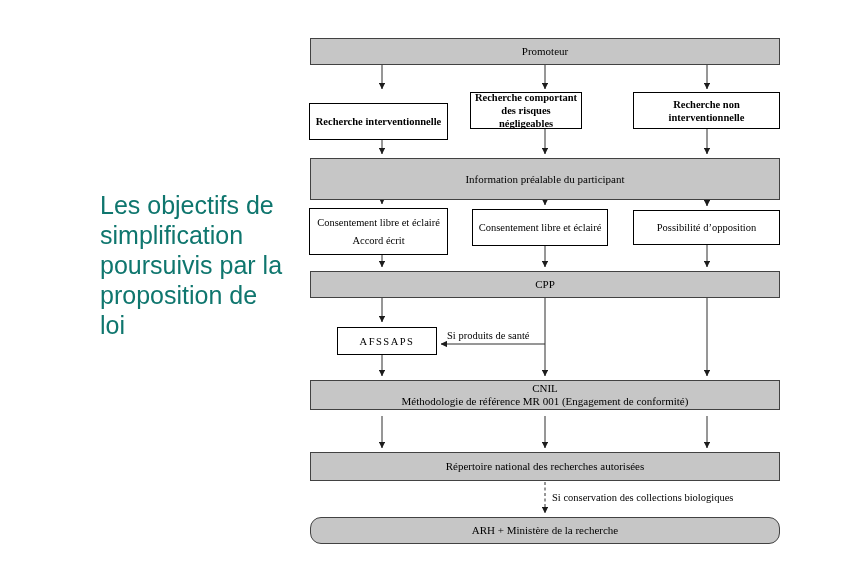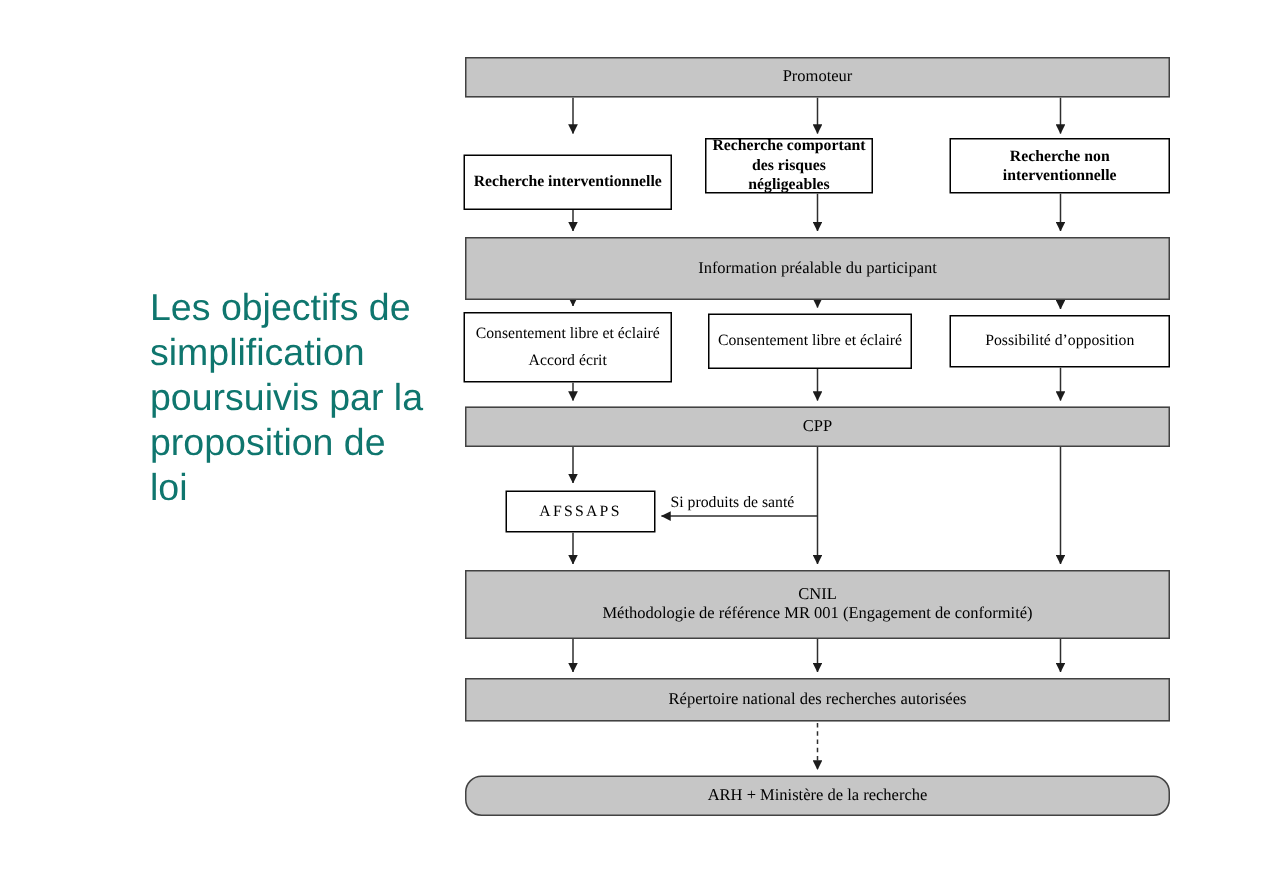--- a/index.html
+++ b/index.html
@@ -18,21 +18,21 @@
   
   .bar{
     position:absolute;left:310px;width:470px;
     background:#c6c6c6;border:1.5px solid #424242;
     display:flex;align-items:center;justify-content:center;
     font-size:11px;text-align:center;line-height:13px;
   }
   #bar-promoteur{top:38px;height:27px;}
   #bar-information{top:158px;height:42px;}
   #bar-cpp{top:271px;height:27px;}
-  #bar-cnil{top:380px;height:46px;flex-direction:column;}
+  #bar-cnil{top:380px;height:30px;flex-direction:column;}
   #bar-repertoire{top:452px;height:29px;}
   #bar-arh{top:517px;height:27px;border-radius:11px;}
   
   .wbox{
     position:absolute;background:#ffffff;border:1px solid #000;
     display:flex;align-items:center;justify-content:center;
     text-align:center;font-size:10.5px;line-height:13px;padding:1px 3px;
   }
   .wbox.bold{font-weight:bold;border-width:1.5px;}
   #box-r1{left:309px;top:92px;width:139px;height:37px;margin-top:11px;}
@@ -146,14 +146,15 @@
   </div>
   <div class="wbox" id="box-c3">
     <span>Possibilité d’opposition</span>
   </div>
 
   <div class="wbox" id="box-afssaps">
     <span>AFSSAPS</span>
   </div>
 
   <div class="note" id="note-si-produits">Si produits de santé</div>
+  <div class="note" id="note-si-conservation">Si conservation des collections biologiques</div>
 
 </div>
 
 </body></html>

